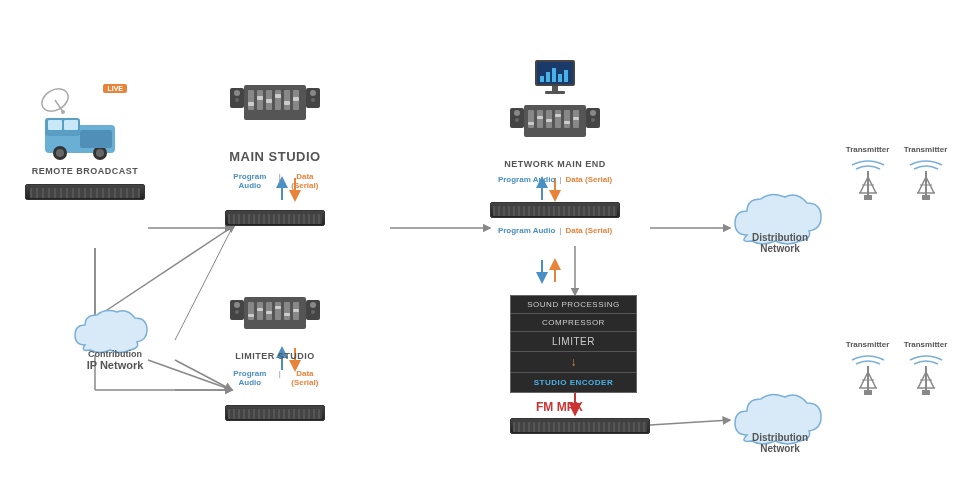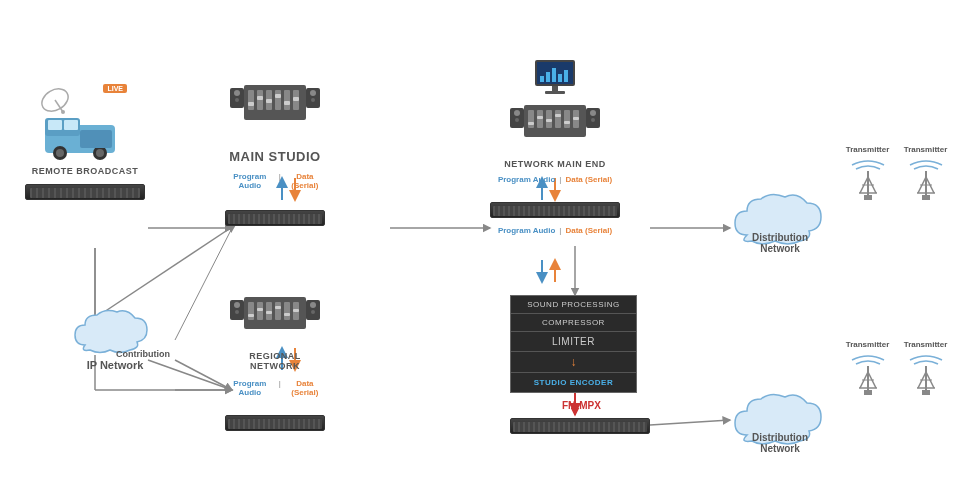--- a/index.html
+++ b/index.html
@@ -228,21 +228,21 @@
     <div style="border:1.5px solid #666;background:#2a2a2a;">
       <div style="padding:4px 8px;border-bottom:1px solid #555;color:#ccc;font-size:8px;text-align:center;letter-spacing:0.5px;">SOUND PROCESSING</div>
       <div style="padding:4px 8px;border-bottom:1px solid #555;color:#ccc;font-size:8px;text-align:center;letter-spacing:0.5px;">COMPRESSOR</div>
       <div style="padding:4px 8px;border-bottom:1px solid #555;color:#ccc;font-size:10px;text-align:center;letter-spacing:0.5px;">LIMITER</div>
 
       <div style="text-align:center;padding:3px 0;color:#e8833a;font-size:12px;">↓</div>
       <div style="padding:5px 8px;color:#4ab0e8;font-size:8px;text-align:center;font-weight:bold;letter-spacing:0.5px;border-top:1px solid #555;">STUDIO ENCODER</div>
     </div>
   </div>
 
-  <div style="position:absolute;left:562px;top:400px;font-size:10px;font-weight:bold;color:#cc3333;">FM MPX</div>
+  <div style="position:absolute;left:536px;top:400px;font-size:12px;font-weight:bold;color:#cc3333;">FM MPX</div>
 
   <div style="position:absolute;left:510px;top:418px;width:140px;height:16px;background:linear-gradient(180deg,#444,#222);border:1px solid #333;border-radius:2px;">
     <div style="position:absolute;left:2px;top:3px;right:2px;height:10px;background:repeating-linear-gradient(90deg,#555 0px,#555 2px,#444 2px,#444 5px);border-radius:1px;"></div>
   </div>
 
   <div style="position:absolute;left:225px;top:295px;width:100px;text-align:center;">
     <svg width="90" height="50" viewBox="0 0 90 50">
       <rect x="0" y="5" width="14" height="20" rx="2" fill="#444"></rect>
       <circle cx="7" cy="10" r="3" fill="#888"></circle>
       <circle cx="7" cy="17" r="2" fill="#666"></circle>
@@ -256,39 +256,39 @@
       <rect x="45" y="7" width="6" height="18" rx="1" fill="#888"></rect>
       <rect x="54" y="7" width="6" height="18" rx="1" fill="#888"></rect>
       <rect x="63" y="7" width="6" height="18" rx="1" fill="#888"></rect>
       <rect x="18" y="19" width="6" height="3" rx="1" fill="#ccc"></rect>
       <rect x="27" y="13" width="6" height="3" rx="1" fill="#ccc"></rect>
       <rect x="36" y="16" width="6" height="3" rx="1" fill="#ccc"></rect>
       <rect x="45" y="11" width="6" height="3" rx="1" fill="#ccc"></rect>
       <rect x="54" y="18" width="6" height="3" rx="1" fill="#ccc"></rect>
       <rect x="63" y="14" width="6" height="3" rx="1" fill="#ccc"></rect>
     </svg>
-    <div style="font-size:9px;font-weight:bold;color:#555;letter-spacing:0.5px;margin-top:2px;">REGIONAL NETWORK</div>
+    <div style="font-size:9px;font-weight:bold;color:#555;letter-spacing:0.5px;margin-top:2px;">LIMITER STUDIO</div>
     
     <div style="display:flex;justify-content:center;gap:4px;margin-top:8px;font-size:8px;">
       <span style="color:#4a90c4;font-weight:bold;">Program Audio</span>
       <span style="color:#888;">|</span>
       <span style="color:#e8833a;font-weight:bold;">Data (Serial)</span>
     </div>
     
     <div style="margin-top:18px;height:16px;background:linear-gradient(180deg,#444,#222);border:1px solid #333;border-radius:2px;position:relative;">
       <div style="position:absolute;left:2px;top:3px;right:2px;height:10px;background:repeating-linear-gradient(90deg,#555 0px,#555 2px,#444 2px,#444 5px);border-radius:1px;"></div>
     </div>
   </div>
 
   <div style="position:absolute;left:60px;top:300px;width:110px;text-align:center;">
     <svg width="100" height="60" viewBox="0 0 100 60">
       <path d="M20,45 Q10,45 10,35 Q10,25 20,25 Q20,15 32,15 Q40,8 52,12 Q62,8 70,18 Q82,18 82,30 Q82,40 72,42 Q75,48 65,50 Q55,55 45,50 Q35,55 25,50 Q15,52 20,45 Z" fill="#d8eaf8" stroke="#7ab0d8" stroke-width="1.5"></path>
     </svg>
     <div style="margin-top:-15px;">
-      <div style="font-size:9px;color:#555;font-weight:bold;text-align:right;">Contribution</div>
+      <div style="font-size:9px;color:#555;font-weight:bold;">Contribution</div>
       <div style="font-size:11px;color:#555;font-weight:bold;">IP Network</div>
     </div>
   </div>
 
   <div style="position:absolute;left:720px;top:185px;width:120px;text-align:center;">
     <svg width="110" height="65" viewBox="0 0 110 65">
       <path d="M22,50 Q10,50 10,38 Q10,26 22,26 Q22,14 36,14 Q46,6 60,12 Q72,6 82,18 Q96,18 96,32 Q96,44 84,46 Q87,54 75,56 Q63,62 50,56 Q37,62 27,56 Q14,58 22,50 Z" fill="#d8eaf8" stroke="#7ab0d8" stroke-width="1.5"></path>
     </svg>
     <div style="margin-top:-22px;">
       <div style="font-size:10px;color:#555;font-weight:bold;">Distribution</div>

